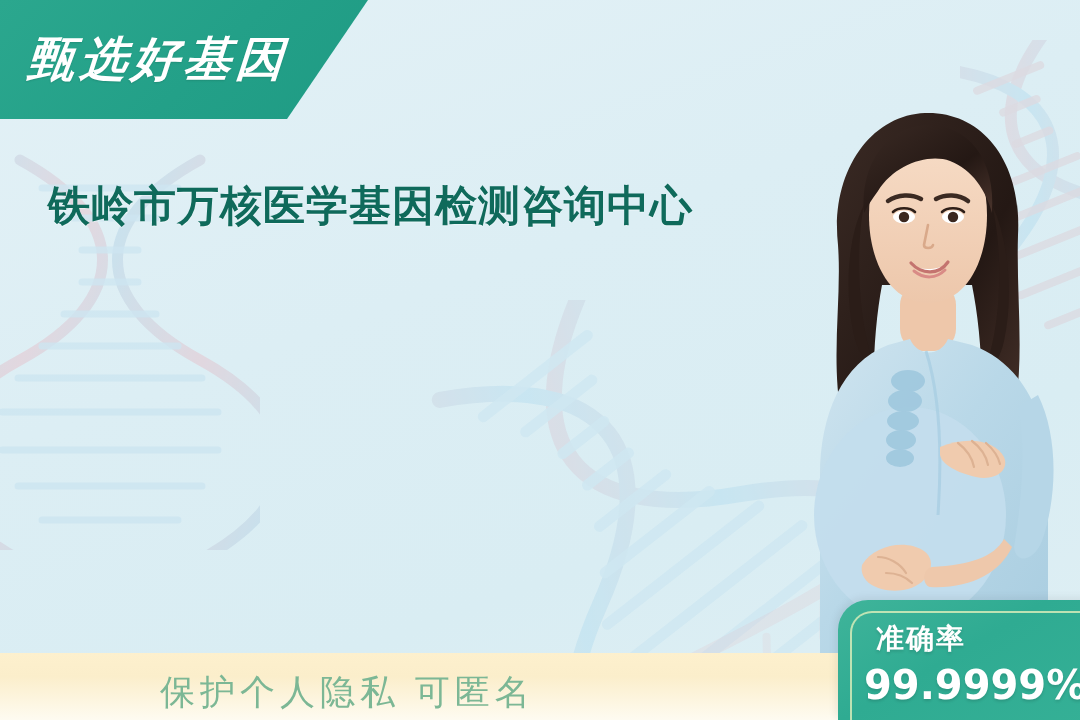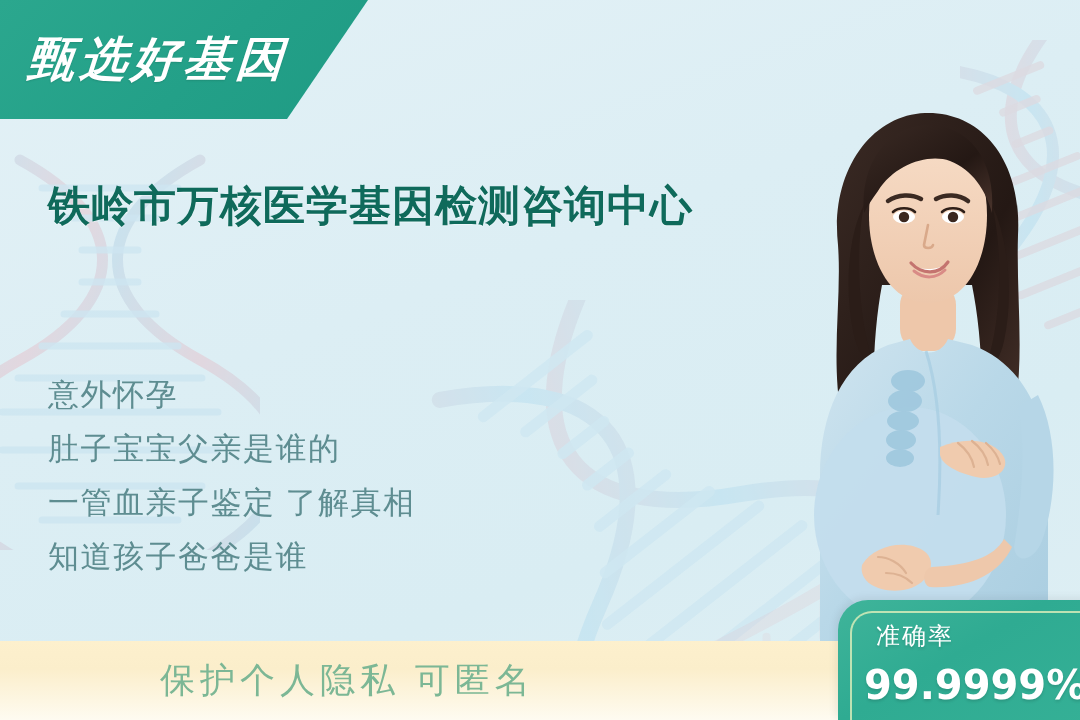--- a/index.html
+++ b/index.html
@@ -77,21 +77,21 @@
     font-weight: 400;
   }
   .copy-line { white-space: nowrap; }
 
   
   .bottom-band {
     position: absolute;
     left: 0;
     bottom: 0;
     width: 1080px;
-    height: 79px;
+    height: 67px;
     background: linear-gradient(180deg, #fdf0cd 0%, #fbeecb 35%, #fdf6e2 75%, #fefbf1 100%);
   }
   .bottom-band-text {
     position: absolute;
     left: 160px;
     top: 16px;
     color: #7cb795;
     font-size: 35px;
     letter-spacing: 5px;
     font-weight: 400;
@@ -117,22 +117,22 @@
     right: 0; bottom: 0;
     border-top: 2px solid rgba(236,244,190,0.75);
     border-left: 2px solid rgba(236,244,190,0.75);
     border-top-left-radius: 22px;
   }
   .badge-title {
     position: absolute;
     left: 38px;
     top: 20px;
     color: #ffffff;
-    font-size: 24px;
-    font-weight: 400;
+    font-size: 28px;
+    font-weight: 700;
     letter-spacing: 2px;
     text-shadow: 0 2px 3px rgba(0,0,0,0.13);
     white-space: nowrap;
   }
   .badge-value {
     position: absolute;
     left: 26px;
     top: 62px;
     color: #ffffff;
     font-size: 40px;
@@ -330,26 +330,20 @@
 
     <path d="M222,452 C210,478 180,494 140,492 C132,490 132,474 142,472 C180,470 204,462 214,444 Z" fill="#eec8ab"></path>
   </svg>
 
   <div class="brand-banner">
     <span class="brand-text">甄选好基因</span>
   </div>
 
   <h1 class="headline">铁岭市万核医学基因检测咨询中心</h1>
 
-  <div class="copy">
-    <div class="copy-line">意外怀孕</div>
-    <div class="copy-line">肚子宝宝父亲是谁的</div>
-    <div class="copy-line">一管血亲子鉴定 了解真相</div>
-    <div class="copy-line">知道孩子爸爸是谁</div>
-  </div>
 
   <div class="bottom-band">
     <div class="bottom-band-text">保护个人隐私 可匿名</div>
   </div>
 
   <div class="accuracy-badge">
     <div class="badge-title">准确率</div>
     <div class="badge-value">99.9999%</div>
   </div>
 

